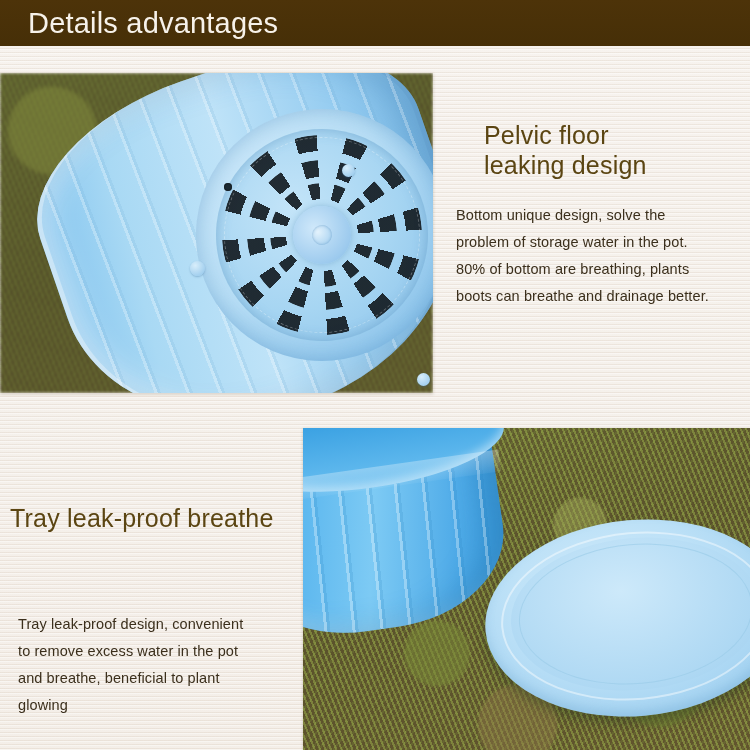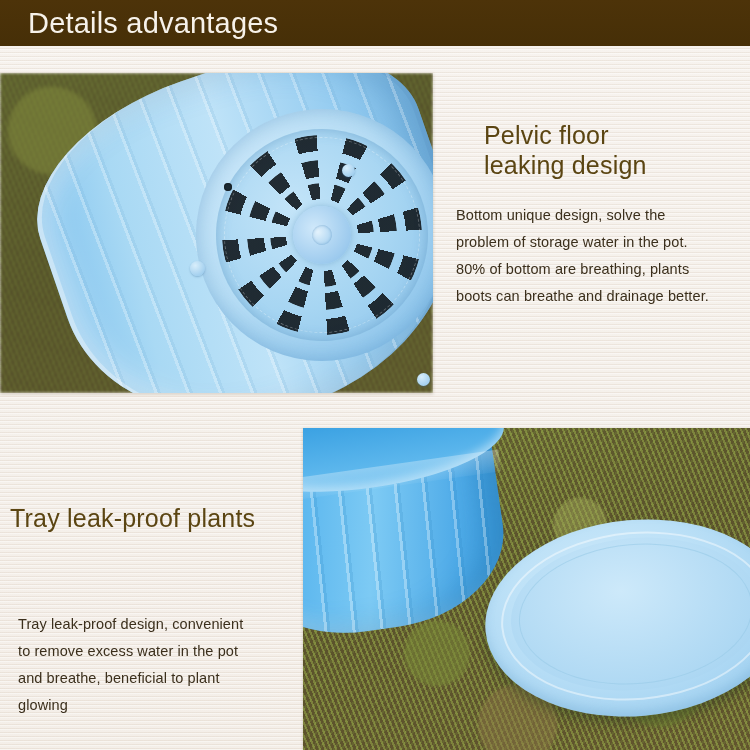--- a/index.html
+++ b/index.html
@@ -264,21 +264,21 @@
 
 </div>
 
 <div class="heading" id="heading-pelvic">Pelvic floor
 leaking design</div>
 <div class="paragraph" id="paragraph-pelvic">Bottom unique design, solve the
 problem of storage water in the pot.
 80% of bottom are breathing, plants
 boots can breathe and drainage better.</div>
 
-<div class="heading" id="heading-tray">Tray leak-proof plants</div>
+<div class="heading" id="heading-tray">Tray leak-proof breathe</div>
 <div class="paragraph" id="paragraph-tray">Tray leak-proof design, convenient
 to remove excess water in the pot
 and breathe, beneficial to plant
 glowing</div>
 
 <div class="photo" id="photo-bottom">
   <div class="grass"></div>
 
   <div id="barrel-pot">
     <div id="barrel-ribs"></div>

